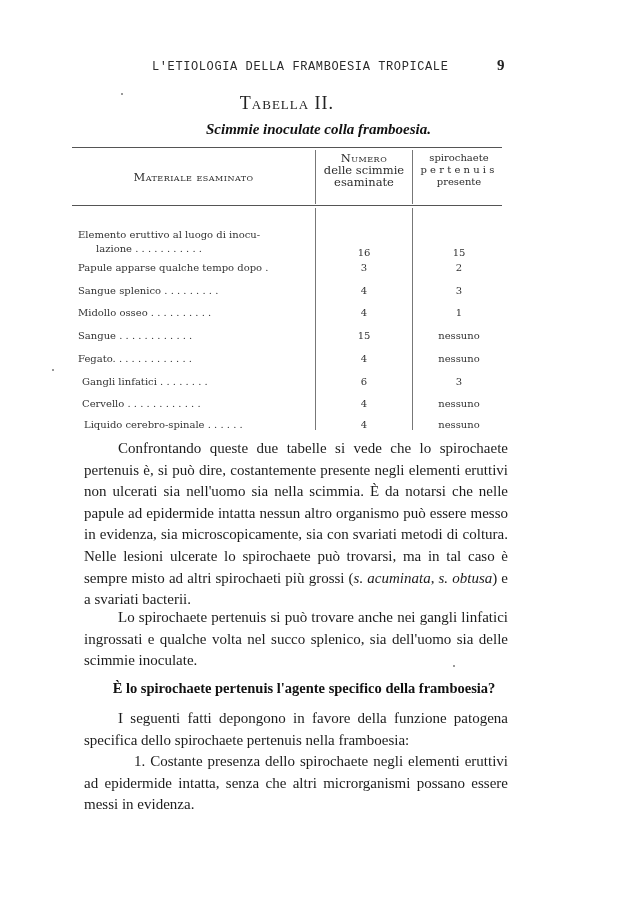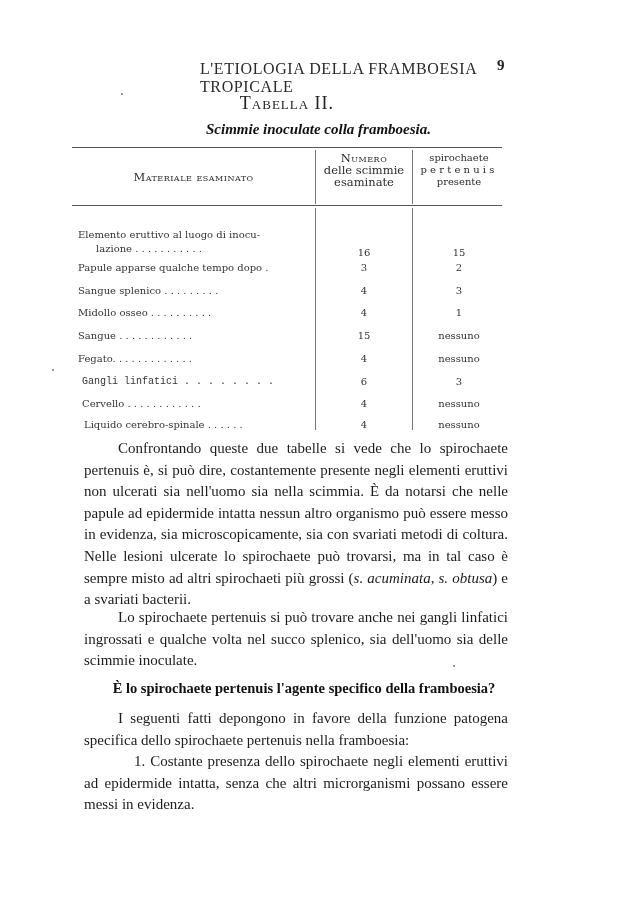--- a/index.html
+++ b/index.html
@@ -5,22 +5,22 @@
   html, body { margin: 0; padding: 0; }
   body {
     width: 621px; height: 900px; background: #ffffff; overflow: hidden;
     font-family: "DejaVu Serif", "Liberation Serif", serif; color: #1a1a1a;
     position: relative;
   }
   .page { position: absolute; left: 0; top: 0; width: 621px; height: 900px; }
 
   .running-head {
     position: absolute; top: 60px; left: 152px; width: 320px;
-    font-family: Liberation Serif, serif; font-size: 16px; letter-spacing: 0.6px;
-    text-transform: uppercase; color: #2a2a2a; margin-left: 48px;
+    font-family: Liberation Mono, monospace; font-size: 12px; letter-spacing: 0.6px;
+    text-transform: uppercase; color: #2a2a2a;
   }
   .page-number {
     position: absolute; top: 57px; left: 497px;
     font-family: "Liberation Serif", serif; font-size: 15px; font-weight: bold; color: #222;
   }
   .table-label {
     position: absolute; top: 93px; left: 0; width: 574px; text-align: center;
     font-family: "Liberation Serif", serif; font-size: 18px; letter-spacing: 1px; color: #222;
     font-variant: small-caps;
   }
@@ -134,21 +134,21 @@
       <span class="mat">Sangue  . . . . . . . . . . . .</span>
       <span class="num">15</span>
       <span class="pres">nessuno</span>
     </div>
     <div class="row" style="top:353px;">
       <span class="mat">Fegato. . . . . . . . . . . . .</span>
       <span class="num">4</span>
       <span class="pres">nessuno</span>
     </div>
     <div class="row" style="top:376px;">
-      <span class="mat" style="left:10px;font-family:Liberation Mono, monospace;">Gangli linfatici  . . . . . . . .</span>
+      <span class="mat" style="left:10px;">Gangli linfatici  . . . . . . . .</span>
       <span class="num">6</span>
       <span class="pres">3</span>
     </div>
     <div class="row" style="top:398px;">
       <span class="mat" style="left:10px;">Cervello . . . . . . . . . . . .</span>
       <span class="num">4</span>
       <span class="pres">nessuno</span>
     </div>
     <div class="row" style="top:419px;">
       <span class="mat" style="left:12px;">Liquido cerebro-spinale . . . . . .</span>

